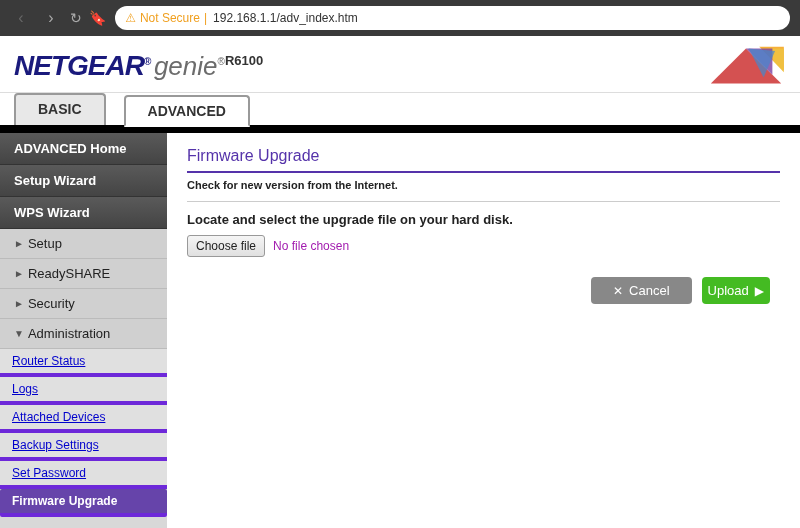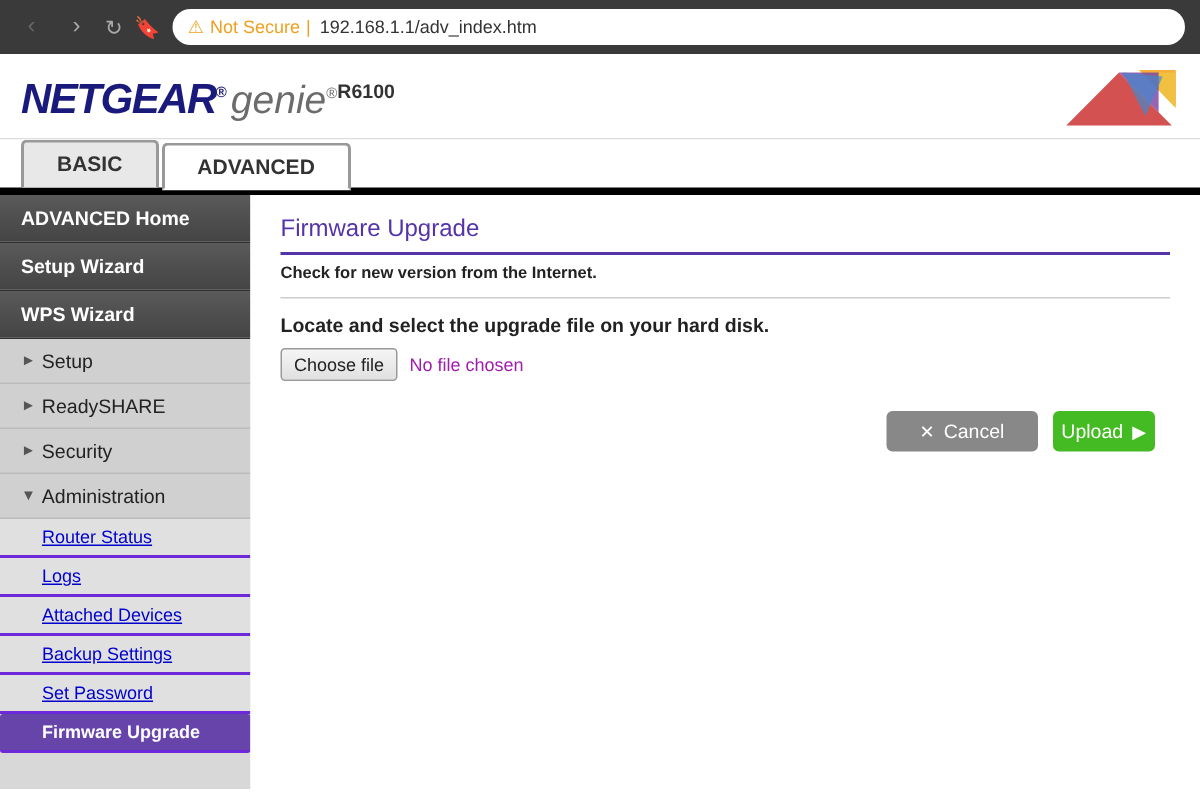--- a/index.html
+++ b/index.html
@@ -89,22 +89,22 @@
       width: 80px;
       height: 44px;
       position: relative;
     }
 
     
     .tabs {
       display: flex;
       padding: 0 14px;
       background: #fff;
-      border-bottom: 5px solid #000000;
-      gap: 0;
+      border-bottom: 8px solid #000000;
+      gap: 16px;
     }
     .tab {
       padding: 6px 22px;
       font-size: 14px;
       font-weight: bold;
       cursor: pointer;
       border: 2px solid #999;
       border-bottom: none;
       background: #e8e8e8;
       color: #333;
@@ -156,26 +156,26 @@
       display: flex;
       align-items: center;
       gap: 4px;
     }
     .arrow { font-size: 10px; color: #555; }
     .sidebar-submenu {
       background: #e0e0e0;
     }
     .sidebar-subitem {
       display: block;
-      padding: 5px 14px 5px 28px;
+      padding: 5px 14px 5px 12px;
       font-size: 12px;
       color: #0000cc;
       text-decoration: underline;
       cursor: pointer;
-      border-bottom: 2px solid #6d28d9;
+      border-bottom: 4px solid #6d28d9;
     }
     .sidebar-subitem.active-item {
       background: #6644aa;
       color: #fff;
       text-decoration: none;
       font-weight: bold;
       border-radius: 2px;
     }
 
     

